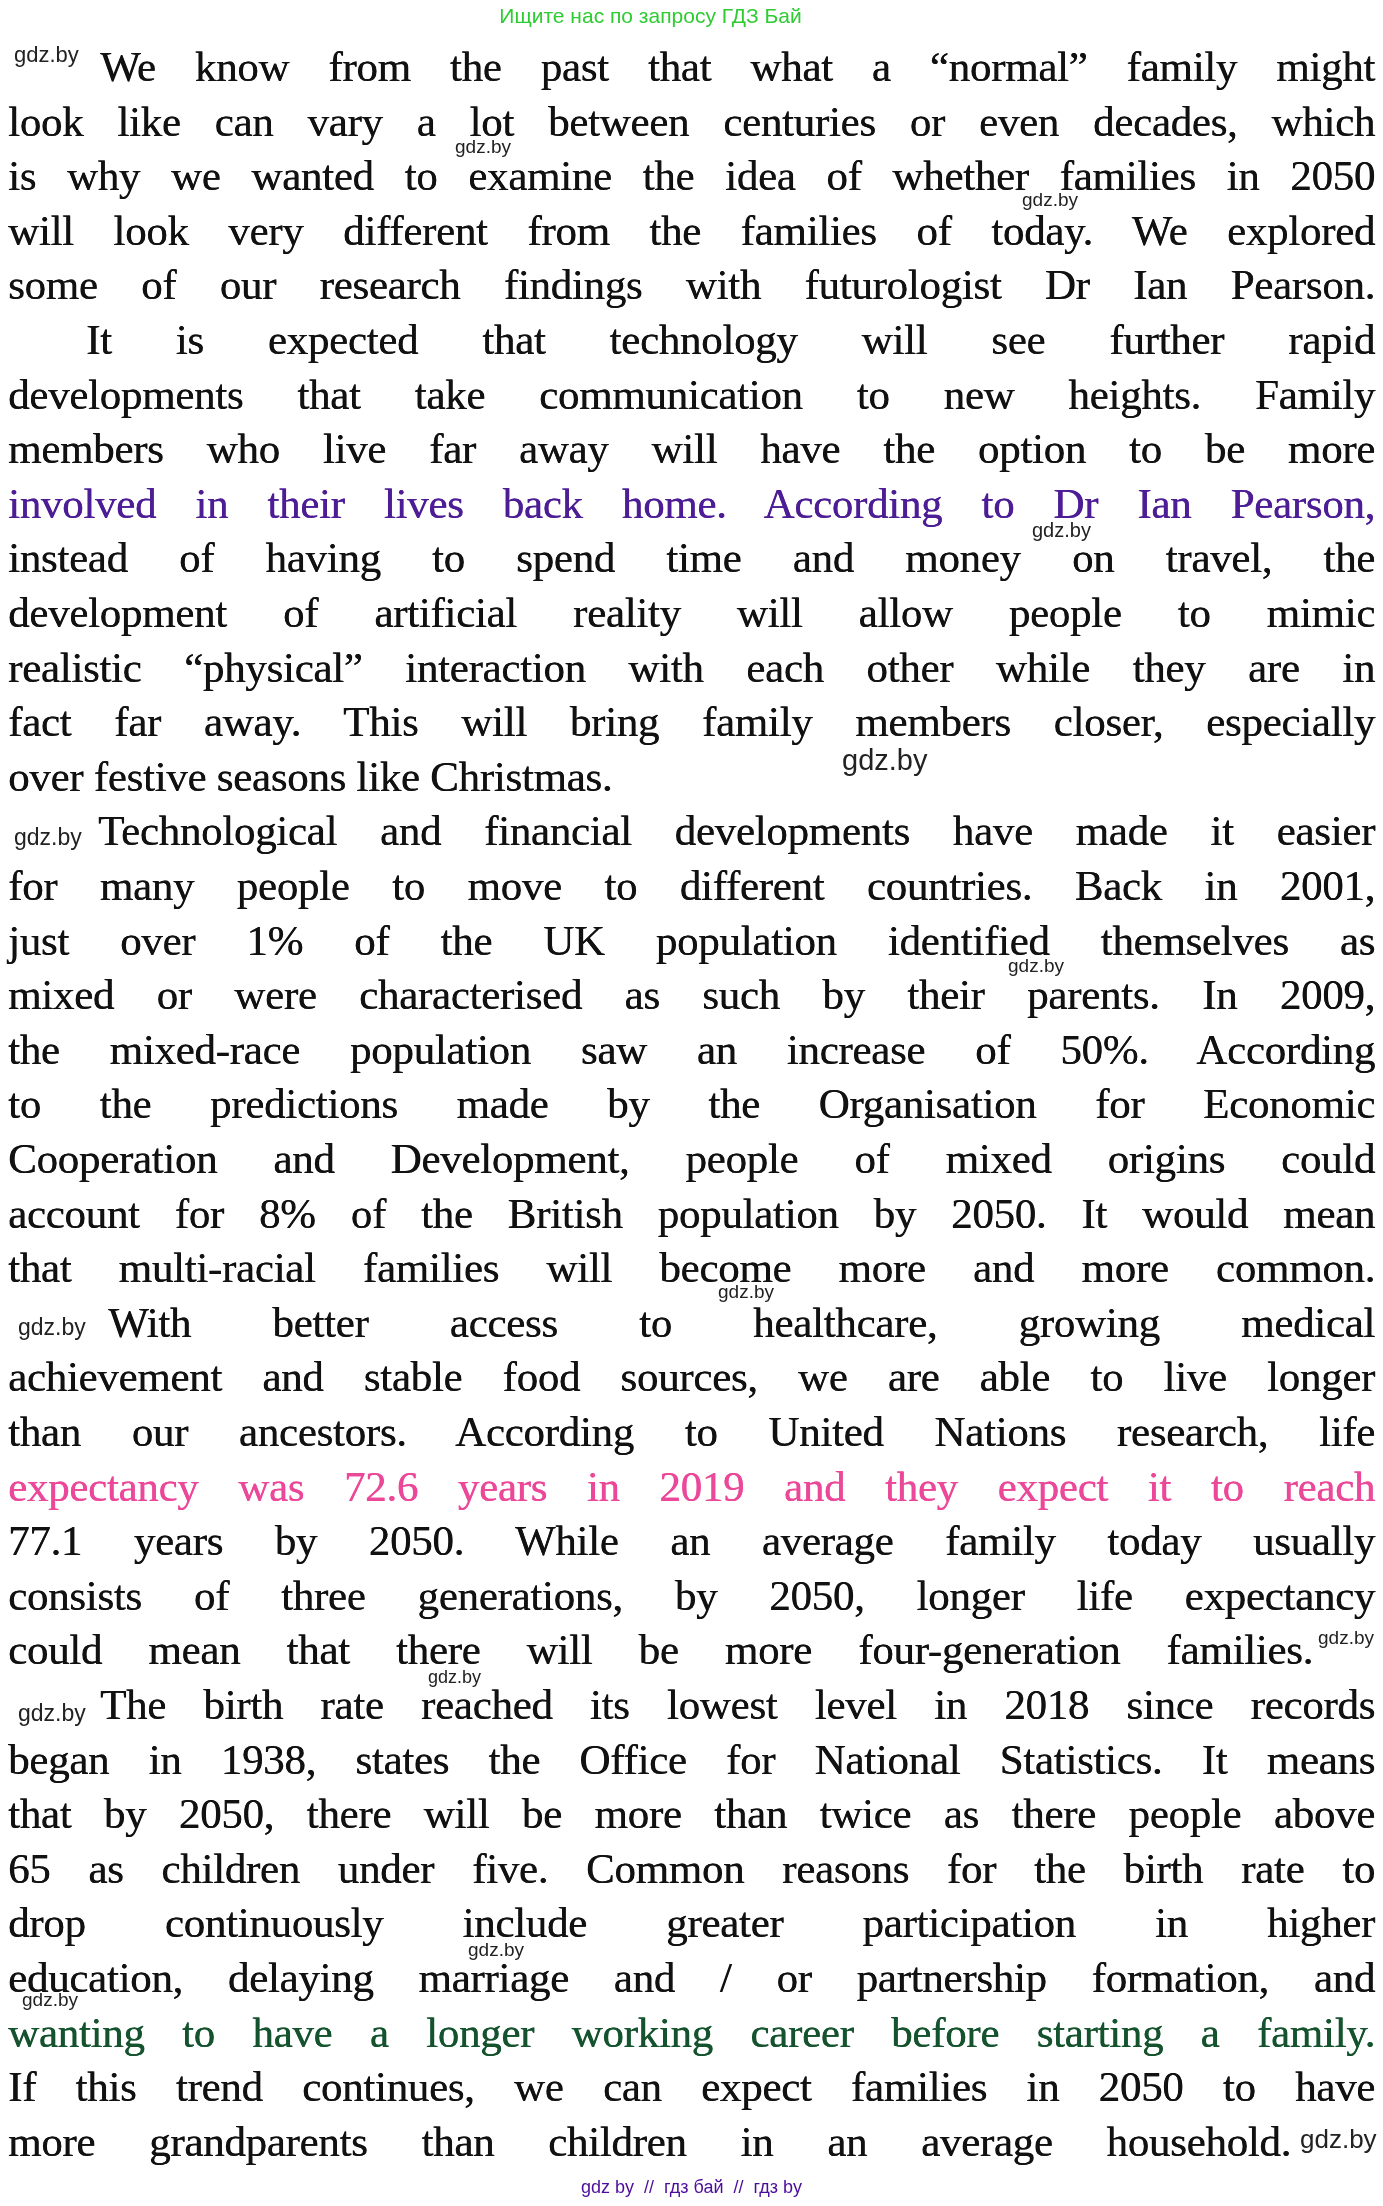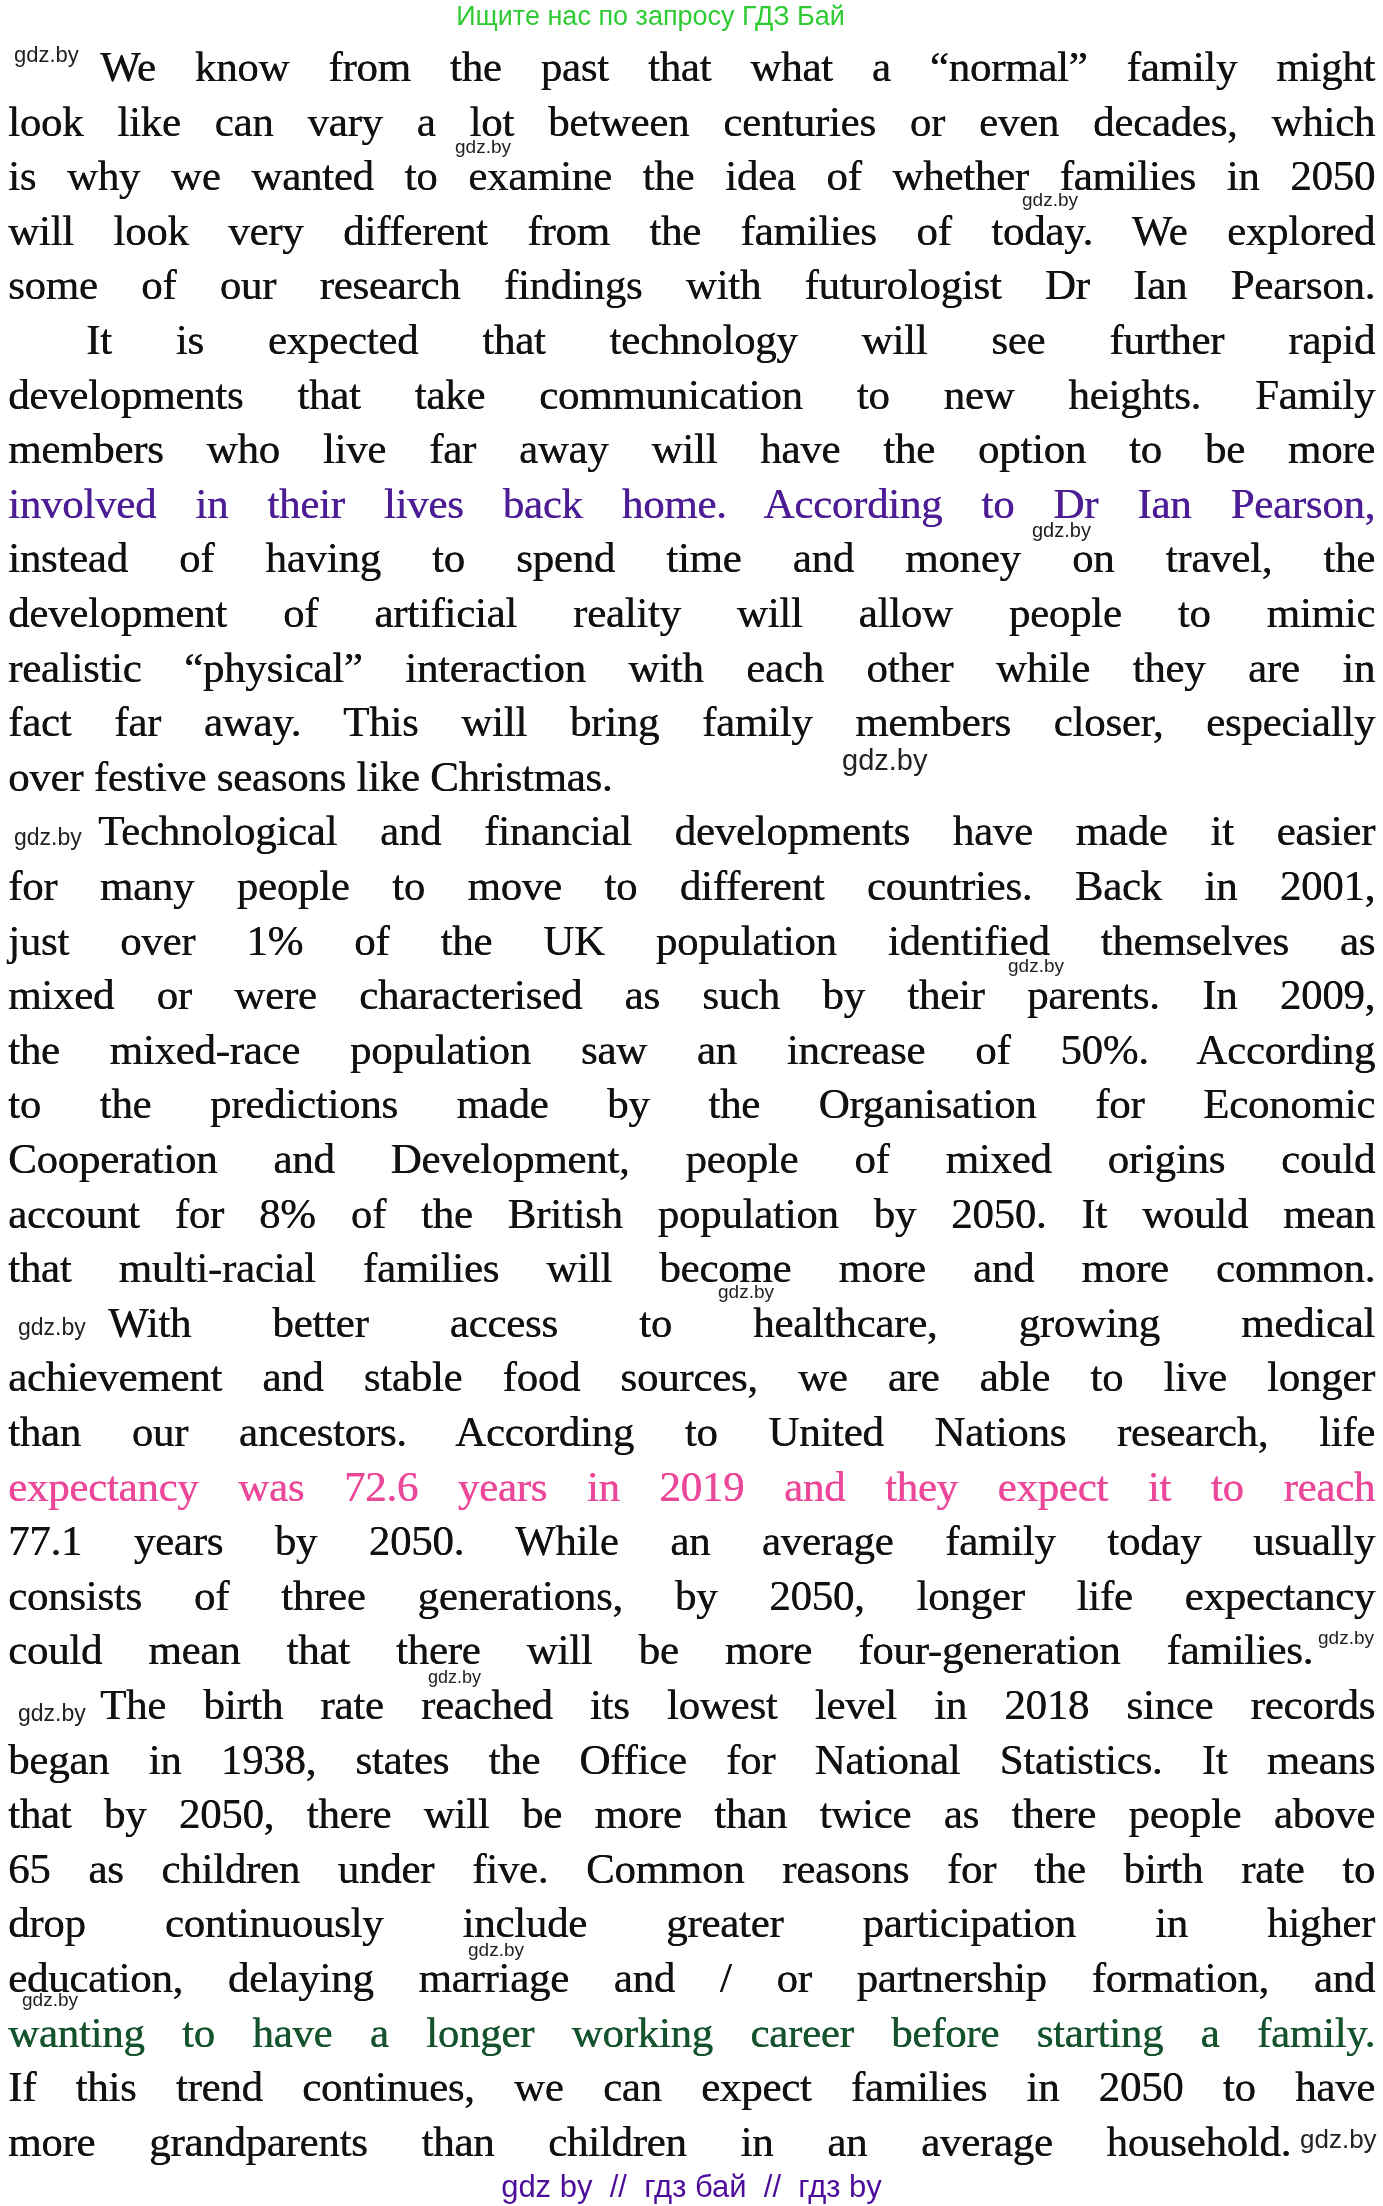--- a/index.html
+++ b/index.html
@@ -3,38 +3,38 @@
 <meta charset="utf-8">
 <style>
   html,body{margin:0;padding:0;}
   body{
     width:1383px;height:2206px;position:relative;background:#ffffff;
     font-family:"Liberation Serif", serif;overflow:hidden;
   }
   .page{position:absolute;inset:0;background:#ffffff;}
   .header-banner{
     position:absolute;top:1px;left:0;width:1301px;text-align:center;
-    font-family:"Liberation Sans", sans-serif;font-size:27px;line-height:30px;
+    font-family:"Liberation Sans", sans-serif;font-size:21px;line-height:30px;
     white-space:pre;
   }
   .doc-line{
     position:absolute;left:8px;box-sizing:border-box;height:56px;
     font-size:43px;line-height:54px;letter-spacing:-0.3px;color:#111111;
     text-align:justify;text-align-last:justify;
     text-shadow:0.4px 0 0 currentColor;
     white-space:normal;
   }
   .doc-line.no-justify{text-align:left;text-align-last:left;}
   .watermark{
     position:absolute;font-family:"Liberation Sans", sans-serif;
     color:#222222;line-height:1;white-space:pre;
   }
   .footer-line{
     position:absolute;top:2172px;left:0;width:1383px;text-align:center;
-    font-family:"Liberation Sans", sans-serif;font-size:31px;line-height:30px;
+    font-family:"Liberation Sans", sans-serif;font-size:18px;line-height:30px;
     white-space:pre;
   }
 </style>
 </head>
 <body>
 
 <div class="page">
   <div class="header-banner" style="color: rgb(46, 203, 51);">Ищите нас по запросу ГДЗ Бай</div>
   <div id="doc">
       <div class="doc-line" style="top: 40px; width: 1367px; padding-left: 92px; color: rgb(17, 17, 17);">We know from the past that what a “normal” family might</div>

